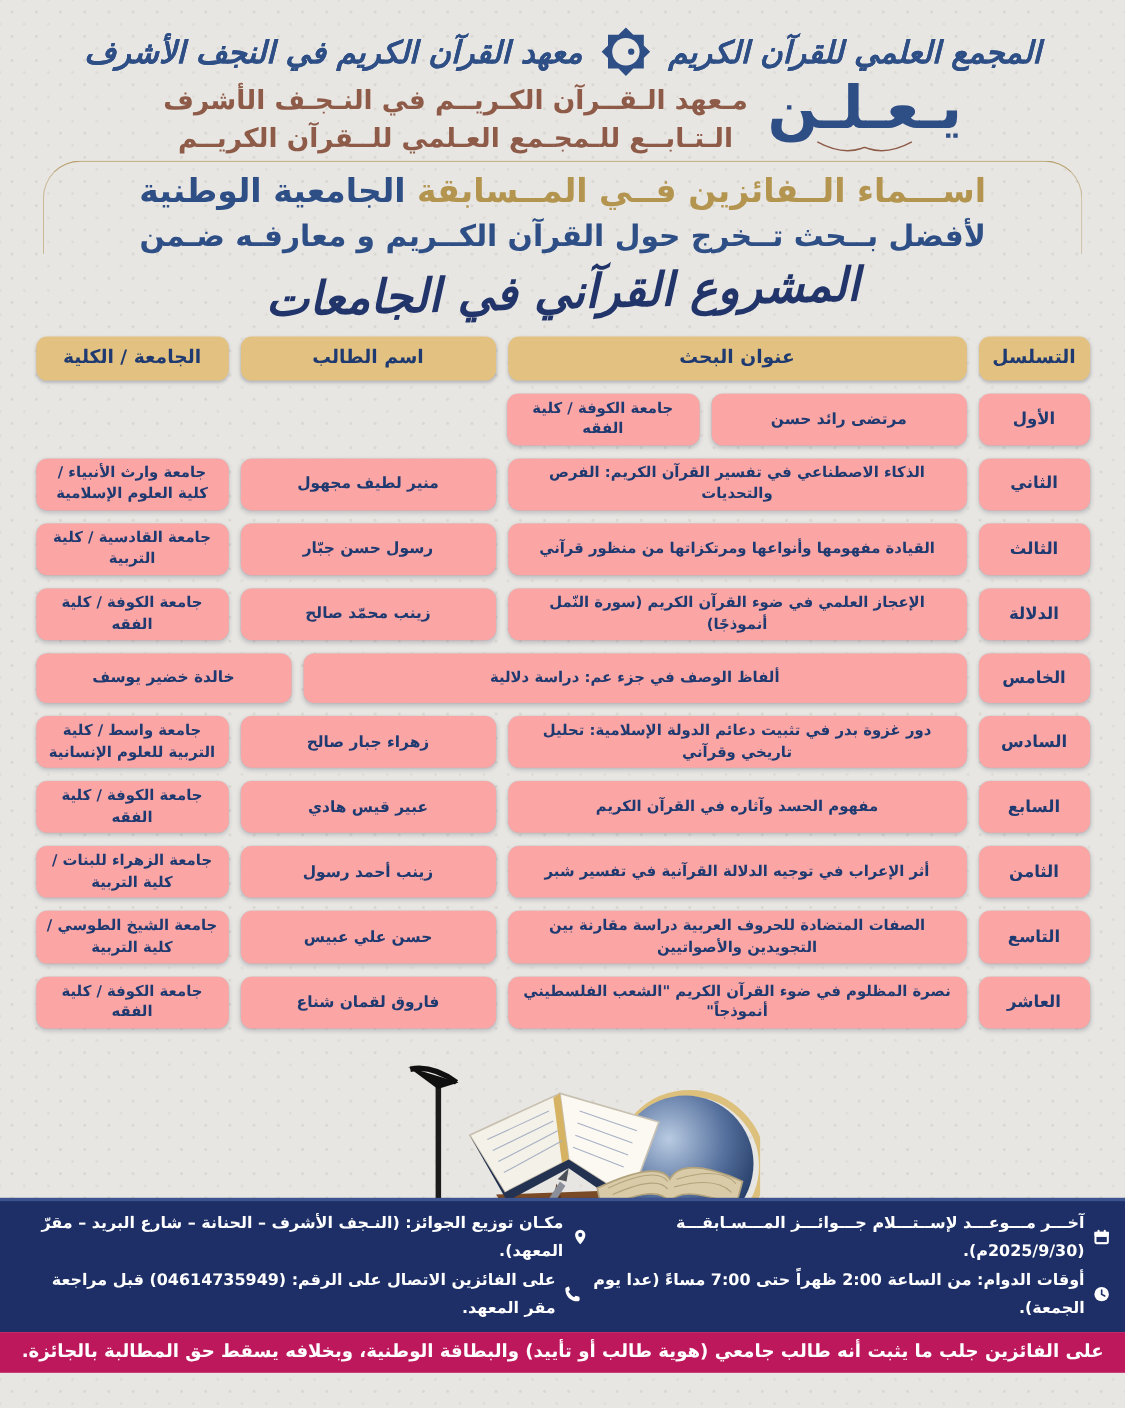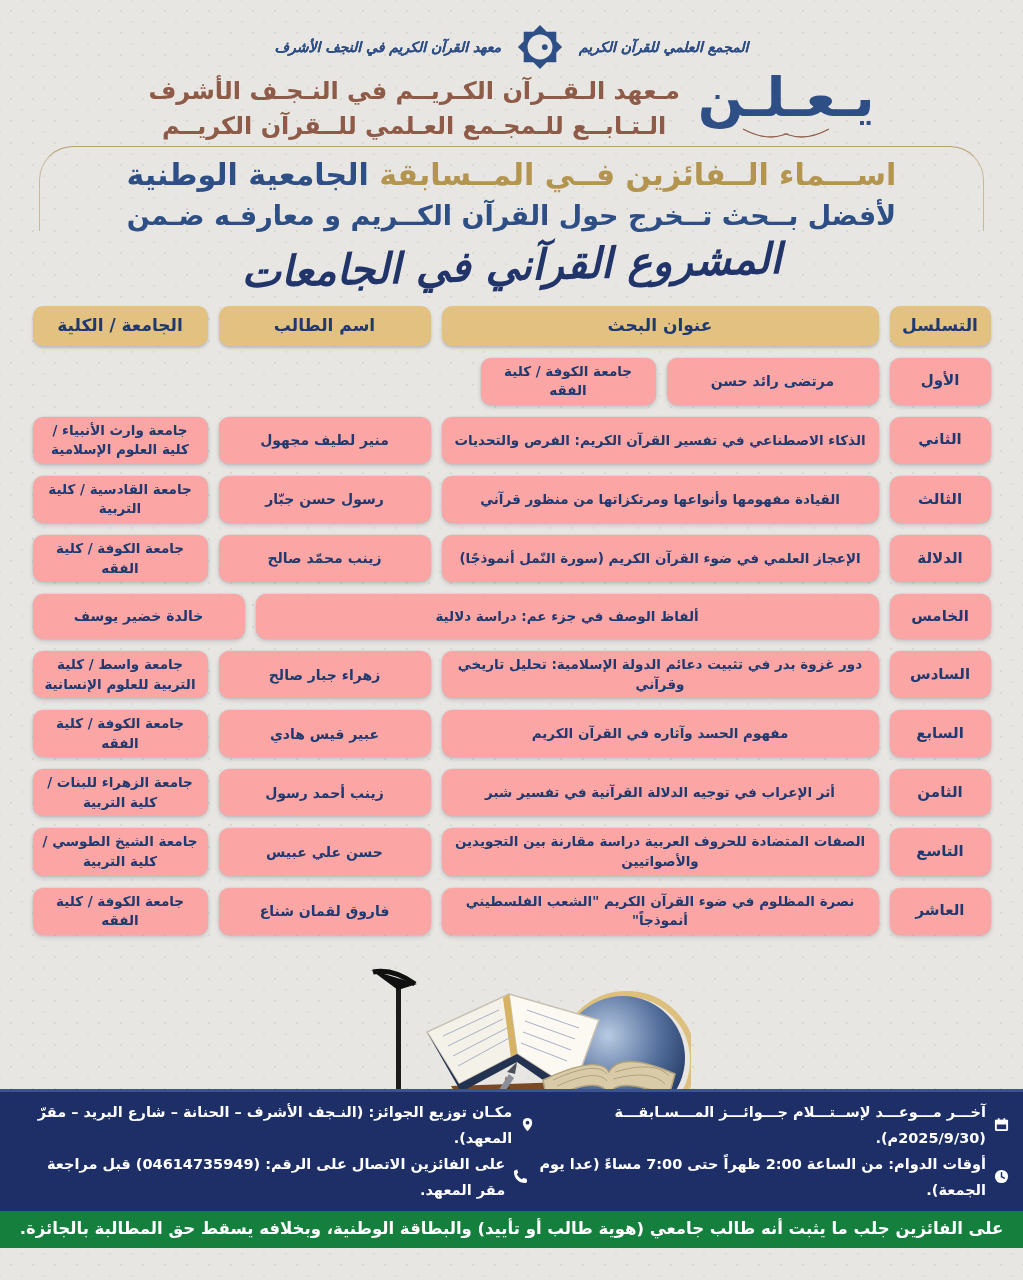--- a/index.html
+++ b/index.html
@@ -15,21 +15,21 @@
     background-size:22px 22px;
     background-position:0 0, 11px 11px;
     color:#24406f;
   }
   
   .org-row{
     padding-top:24px;
     display:flex; align-items:center; justify-content:center; gap:16px;
   }
   .org-text{
-    color:#2e4e86; font-weight:bold; font-size:14px;
+    color:#2e4e86; font-weight:bold; font-size:28px;
     text-shadow:0 0 .4px #2e4e86;
     font-style:italic;
   }
   .emblem{ width:46px; height:46px; flex:0 0 auto; }
 
   .announce-row{
     margin-top:4px;
     display:flex; align-items:center; justify-content:center; gap:18px;
   }
   .announce-word{
@@ -70,38 +70,38 @@
     display:flex; align-items:center; justify-content:center;
     text-align:center; padding:4px 10px; min-height:45px;
     font-size:13.5px; line-height:1.45;
   }
   .head .cell{
     background:#e3c180; color:#1e3a70; font-size:17px; min-height:40px;
     box-shadow:0 2px 3px rgba(40,50,80,.25);
   }
   .col-serial{ width:101px; flex:0 0 auto; font-size:15px; }
   .col-research{ flex:1 1 auto; }
-  .col-student{ width:212px; flex:0 0 auto; font-size:14px; }
+  .col-student{ width:232px; flex:0 0 auto; font-size:14px; }
   .col-univ{ width:175px; flex:0 0 auto; }
   
   .illus{ position:absolute; top:958px; left:331px; width:360px; height:200px; }
   
   .footer-wrap{ position:absolute; left:0; right:0; bottom:32px; }
   .band-blue{
     background:#1d2f66; border-top:3px solid #3c5390;
     padding:7px 14px 8px; color:#ffffff;
   }
   .band-line{
     display:flex; align-items:center; justify-content:space-between;
     font-size:14.5px; font-weight:bold; line-height:1.8;
   }
   .band-seg{ display:flex; align-items:center; gap:8px; }
   .f-icon{ width:15px; height:15px; flex:0 0 auto; }
   .band-gold{
-    background:#15803d; color:#ffffff; text-align:center;
+    background:#be185d; color:#ffffff; text-align:center;
     font-size:16.5px; font-weight:bold; padding:8px 10px 10px;
   }
 </style>
 </head>
 <body>
 
 <div class="org-row">
   <span class="org-text">المجمع العلمي للقرآن الكريم</span>
   <span class="emblem">
     <svg viewBox="0 0 48 48" width="46" height="46">

